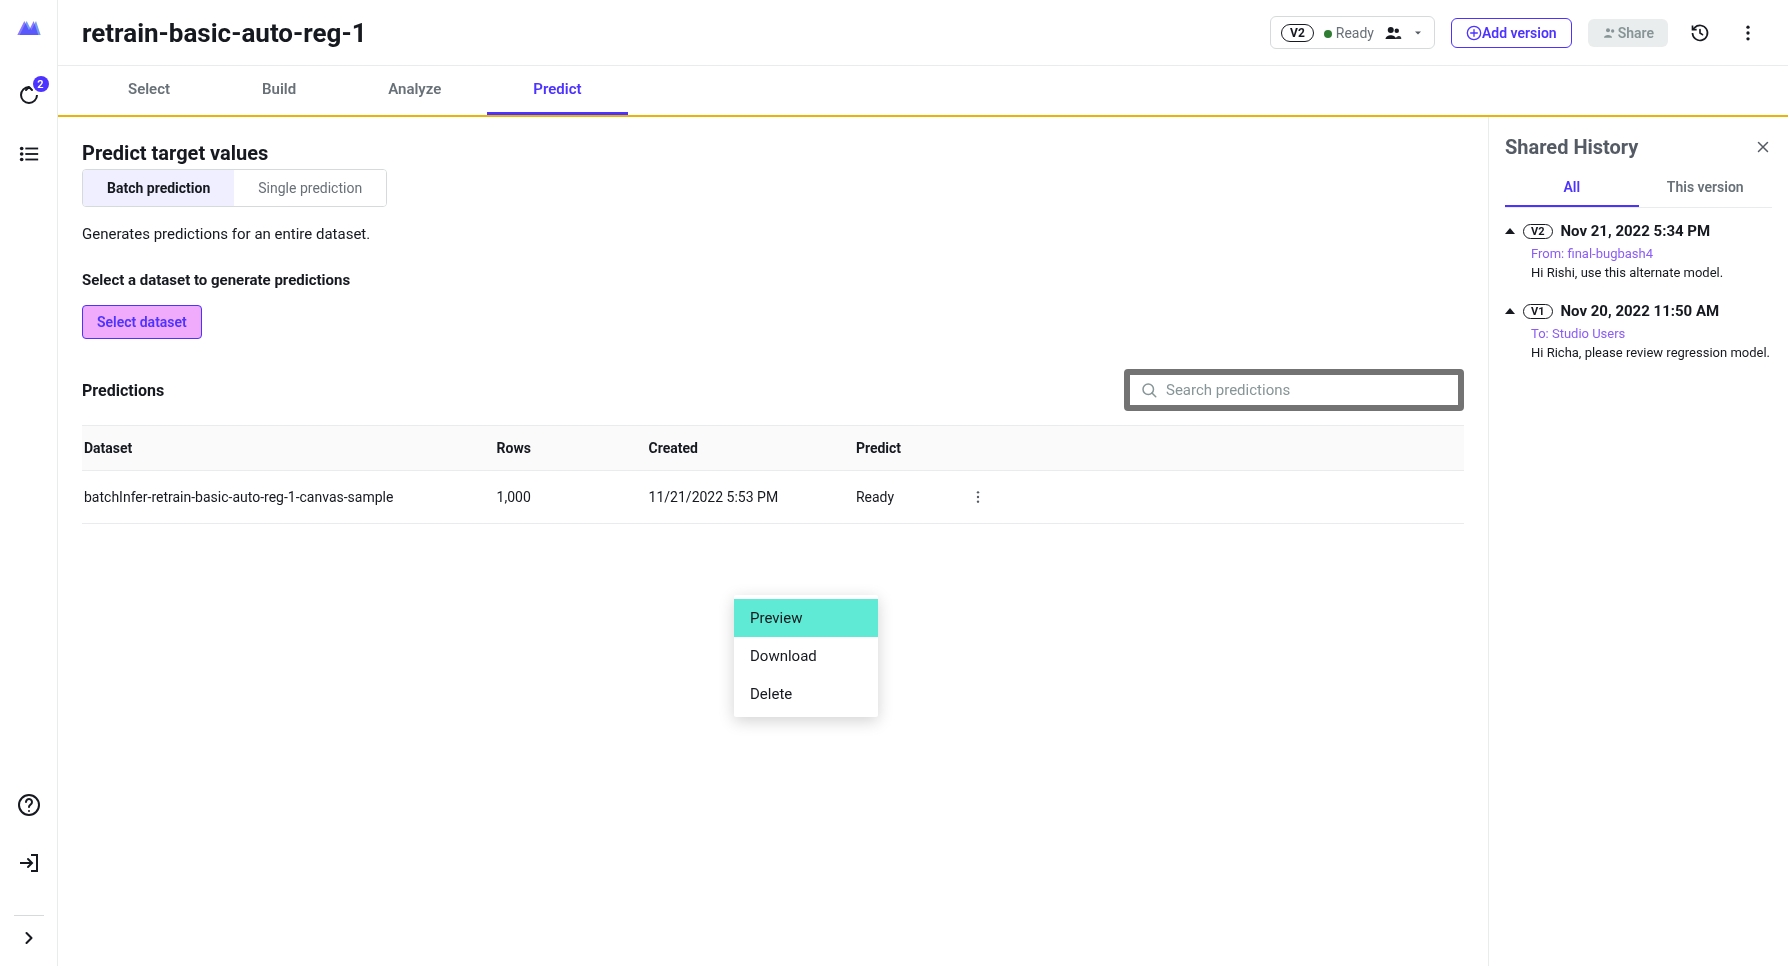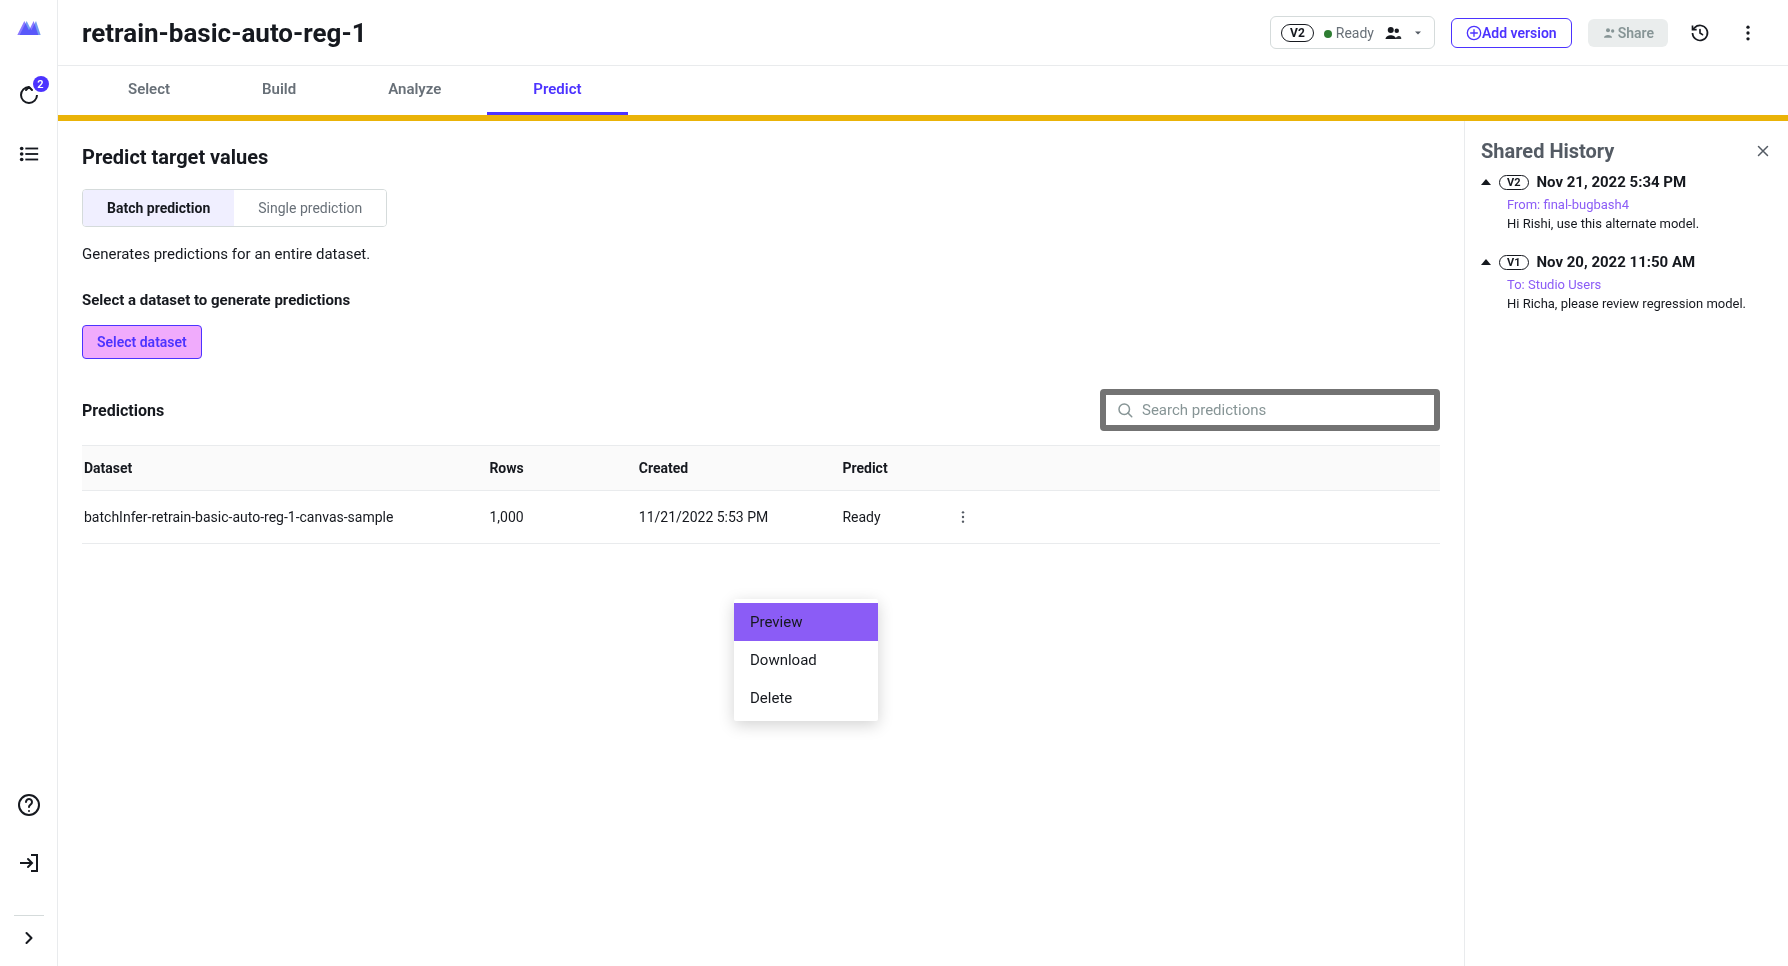--- a/index.html
+++ b/index.html
@@ -21,28 +21,28 @@
 .version-pill-wrap { display:flex; align-items:center; gap:10px; border:1px solid #d5dbdb; border-radius:6px; padding:6px 10px; cursor:pointer; }
 .v-badge { border:1px solid #16191f; border-radius:14px; padding:1px 8px; font-size:12px; font-weight:700; }
 .status-dot { width:8px; height:8px; border-radius:50%; background:#2e7d32; display:inline-block; margin-right:4px; }
 .status-text { color:#687078; font-size:14px; }
 .people-icon { font-size:16px; }
 
 .btn { display:inline-flex; align-items:center; border:1px solid #4c33ff; color:#4c33ff; background:#fff; border-radius:6px; padding:6px 14px; font-size:14px; font-weight:600; cursor:pointer; }
 .btn-disabled { border:none; background:#eaeded; color:#879596; cursor:not-allowed; }
 .icon-btn { background:none; border:none; cursor:pointer; padding:6px; color:#16191f; }
 
-.tabs { display:flex; padding: 0 24px; border-bottom:6px solid #eab308; }
+.tabs { display:flex; padding: 0 24px; border-bottom:2px solid #eab308; }
 .tab { padding:14px 46px; font-size:15px; color:#687078; font-weight:600; cursor:pointer; border-bottom:3px solid transparent; }
 .tab.active { color:#4c33ff; border-bottom-color:#4c33ff; }
 
 .content-wrap { flex:1; display:flex; min-height:0; }
 
 .content { flex:1; padding:24px; overflow:auto; min-width:0; position:relative; }
-.section-title { font-size:20px; font-weight:700; margin-bottom:20px; }
+.section-title { font-size:20px; font-weight:700; margin-bottom:4px; }
 
 .pred-toggle { display:inline-flex; border:1px solid #d5dbdb; border-radius:4px; overflow:hidden; margin-bottom:18px; }
 .pred-toggle button { border:none; background:#fff; padding:10px 24px; font-size:14px; cursor:pointer; color:#687078; }
 .pred-toggle button.active { background:#f0efff; color:#16191f; font-weight:700; }
 
 .desc { font-size:15px; margin-bottom:28px; }
 .subheading { font-size:15px; font-weight:700; margin-bottom:16px; }
 
 .select-dataset-btn { border:1px solid #4c33ff; color:#4c33ff; background:#f0abfc; border-radius:4px; padding:8px 14px; font-size:14px; font-weight:600; cursor:pointer; }
 
@@ -59,23 +59,23 @@
 tbody td:first-child { padding-left:2px; }
 .col-dataset { width:30%; white-space:nowrap; overflow:hidden; text-overflow:ellipsis; max-width:280px; }
 .col-rows { width:11%; }
 .col-created { width:15%; }
 .col-status { width:8%; }
 .col-actions { width:4%; }
 .row-menu-btn { background:none; border:none; cursor:pointer; padding:4px; }
 
 .dropdown { position:absolute; left:676px; top:478px; width:144px; background:#fff; box-shadow:0 4px 16px rgba(0,0,0,0.18); border-radius:2px; padding:4px 0; z-index:100; }
 .dropdown-item { padding:10px 16px; font-size:15px; cursor:pointer; }
-.dropdown-item:hover, .dropdown-item.hover { background:#8b5cf6; }
-
-.side-panel { width:324px; border-left:1px solid #e9ebed; padding:18px 16px; display:flex; flex-direction:column; }
+.dropdown-item:hover, .dropdown-item.hover { background:#5eead4; }
+
+.side-panel { width:300px; border-left:1px solid #e9ebed; padding:18px 16px; display:flex; flex-direction:column; }
 .panel-header { display:flex; align-items:center; justify-content:space-between; margin-bottom:10px; }
 .panel-title { font-size:20px; font-weight:700; color:#545b64; }
 .panel-close { background:none; border:none; cursor:pointer; font-size:18px; color:#545b64; }
 .panel-tabs { display:flex; border-bottom:1px solid #e9ebed; margin-bottom:14px; }
 .panel-tab { flex:1; text-align:center; padding:10px 0; font-size:14px; font-weight:600; color:#687078; cursor:pointer; border-bottom:2px solid transparent; }
 .panel-tab.active { color:#4c33ff; border-bottom-color:#4c33ff; }
 
 .history-item { margin-bottom:22px; }
 .history-head { display:flex; align-items:center; gap:8px; margin-bottom:6px; }
 .caret-up { width:0; height:0; border-left:5px solid transparent; border-right:5px solid transparent; border-bottom:6px solid #16191f; cursor:pointer; }
@@ -264,20 +264,24 @@
 
     <div class="side-panel">
       <div class="panel-header">
         <div class="panel-title">Shared History</div>
         <button class="panel-close">
           <svg viewBox="0 0 24 24" width="18" height="18" fill="none" stroke="#545b64" stroke-width="2">
               <path d="M6 6l12 12M18 6L6 18" stroke-linecap="round"></path>
             </svg>
         </button>
       </div>
+      <div class="panel-tabs">
+        <div class="panel-tab active">All</div>
+        <div class="panel-tab">This version</div>
+      </div>
 
       <div class="history-item">
         <div class="history-head">
           <div class="caret-up"></div>
           <span class="v-badge-sm">V2</span>
           <span class="history-date">Nov 21, 2022 5:34 PM</span>
         </div>
         <div class="history-meta">From: final-bugbash4</div>
         <div class="history-msg">Hi Rishi, use this alternate model.</div>
       </div>

